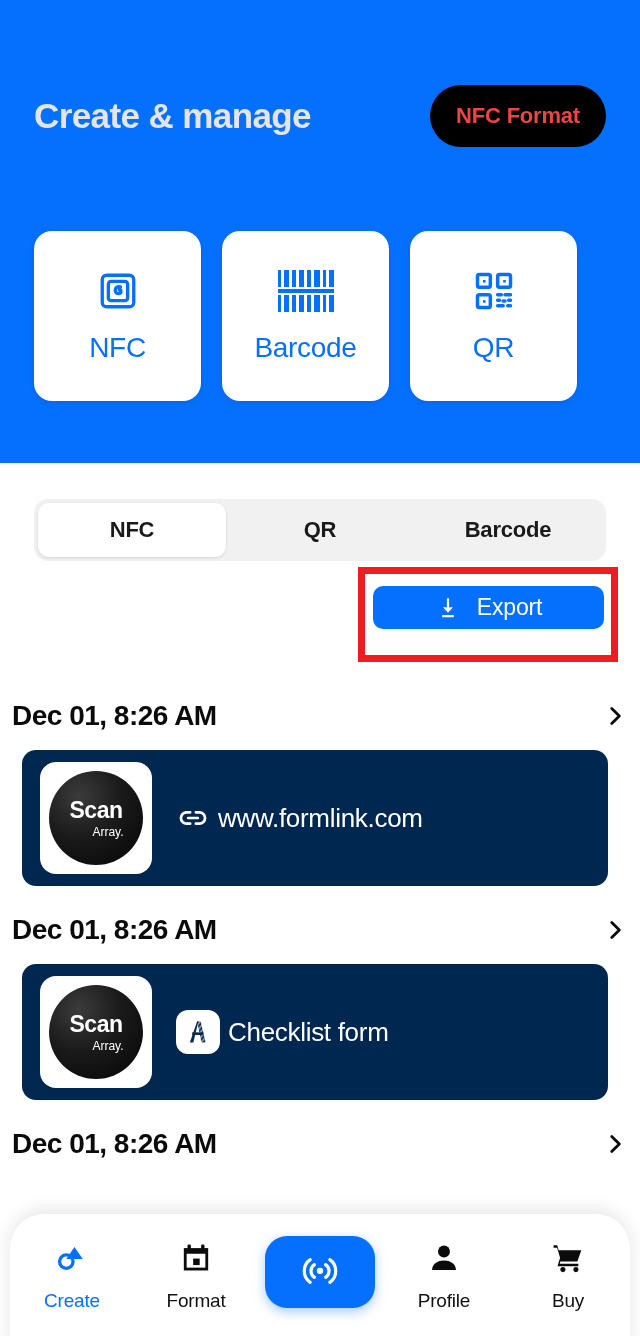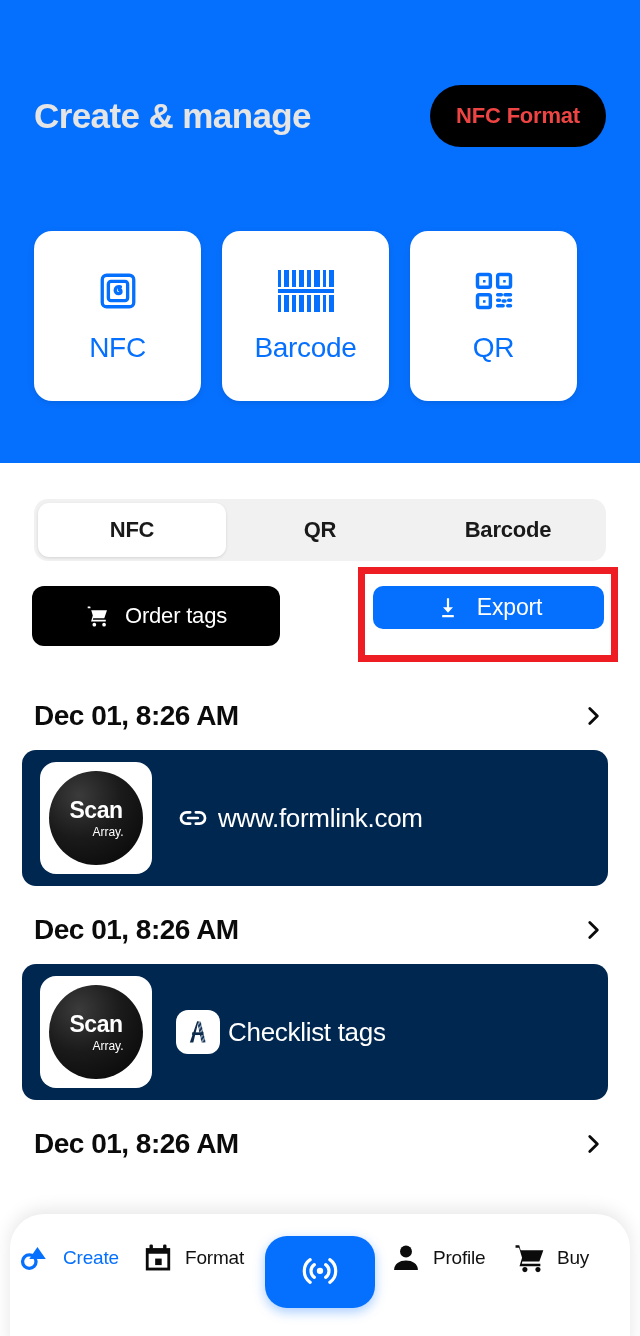--- a/index.html
+++ b/index.html
@@ -98,21 +98,21 @@
     background: #0670fe; border-radius: 10px;
     display: flex; align-items: center; justify-content: center; gap: 16px;
     color: #ffffff; font-size: 23px; font-weight: 500; letter-spacing: -0.2px;
   }
 
   
   .hist { position: absolute; left: 0; top: 690px; width: 640px; }
   .hist-group { margin-bottom: 18px; }
   .hist-head {
     display: flex; align-items: center; justify-content: space-between;
-    padding: 0 34px; height: 52px;
+    padding: 0 12px; height: 52px;
   }
   .hist-date { font-size: 28px; font-weight: 700; color: #0b0b0b; letter-spacing: -0.5px; }
   .chev { color: #0b0b0b; display: flex; align-items: center; }
   .hist-card {
     margin: 8px 32px 0 22px;
     height: 136px;
     background: #002750; border-radius: 14px;
     display: flex; align-items: center; padding-left: 20px; gap: 24px;
   }
   .thumb {
@@ -140,21 +140,21 @@
   .bottom-nav {
     position: absolute; left: 10px; bottom: -18px;
     width: 620px; height: 140px;
     background: #ffffff;
     border-radius: 34px 34px 0 0;
     box-shadow: 0 -4px 18px rgba(0,0,0,0.10);
     display: flex; align-items: flex-start; justify-content: space-around;
     padding-top: 22px;
   }
   .nav-item {
-    width: 110px; display: flex; flex-direction: row;
+    width: 110px; display: flex; flex-direction: column;
     align-items: center; gap: 10px;
   }
   .nav-label { font-size: 19px; font-weight: 500; color: #111111; letter-spacing: -0.2px; }
   .nav-item.active .nav-label { color: #0670fe; }
   .nav-icon { height: 44px; display: flex; align-items: center; justify-content: center; }
   .fab {
     width: 110px; height: 72px; background: #0670fe;
     border-radius: 22px;
     display: flex; align-items: center; justify-content: center;
     box-shadow: 0 4px 12px rgba(6,112,254,0.35);
@@ -231,30 +231,20 @@
 
     </div>
   </div>
 
   <div class="tabs">
     <div class="tab active">NFC</div>
     <div class="tab">QR</div>
     <div class="tab">Barcode</div>
   </div>
 
-  <div class="order-btn">
-    <span style="display:flex">
-      <svg width="26" height="26" viewBox="0 0 24 24" fill="#ffffff">
-        <path d="M2.5 3.2h2.3l.9 3.4h14.6l-2.5 7.4H7.6l-.4 1.5h12v1.6H5.6l1.6-5.6L5.2 4.8H2.5z"></path>
-        <circle cx="8.6" cy="20" r="1.7"></circle>
-          <circle cx="17.6" cy="20" r="1.7"></circle>
-      </svg>
-    </span>
-    <span>Order tags</span>
-  </div>
 
   <div class="export-highlight"></div>
 
   <div class="export-btn">
     <span style="display:flex">
       <svg width="26" height="26" viewBox="0 0 24 24" fill="#ffffff">
         <path d="M11 3h2v8.2h3.6L12 16.4 7.4 11.2H11z"></path>
         <rect x="6.6" y="18.4" width="10.8" height="2.1" rx="0.5"></rect>
       </svg>
     </span>
@@ -315,21 +305,21 @@
                 <pattern id="hatch" width="3" height="3" patternUnits="userSpaceOnUse" patternTransform="rotate(40)">
                   <rect width="3" height="3" fill="#15365c"></rect>
                   <rect width="1.3" height="3" fill="#ffffff" opacity="0.55"></rect>
                 </pattern>
               </defs>
               <path d="M11.2 3h3.1l4.3 18h-3.6z" fill="url(#hatch)"></path>
               <path d="M11.2 3h1.1L8 21H5z" fill="#0d2a4a"></path>
               <rect x="7" y="12.3" width="9.6" height="2.3" fill="#0d2a4a"></rect>
             </svg>
           </span>
-          <span class="hist-label">Checklist tags</span>
+          <span class="hist-label">Checklist form</span>
         </div>
       </div>
     </div>
 
     <div class="hist-group">
       <div class="hist-head">
         <div class="hist-date">Dec 01, 8:26 AM</div>
         <div class="chev">
           <svg width="26" height="26" viewBox="0 0 24 24" fill="none" stroke="#0b0b0b" stroke-width="2.6" stroke-linecap="round" stroke-linejoin="round">
               <path d="M9 5l7 7-7 7"></path>

